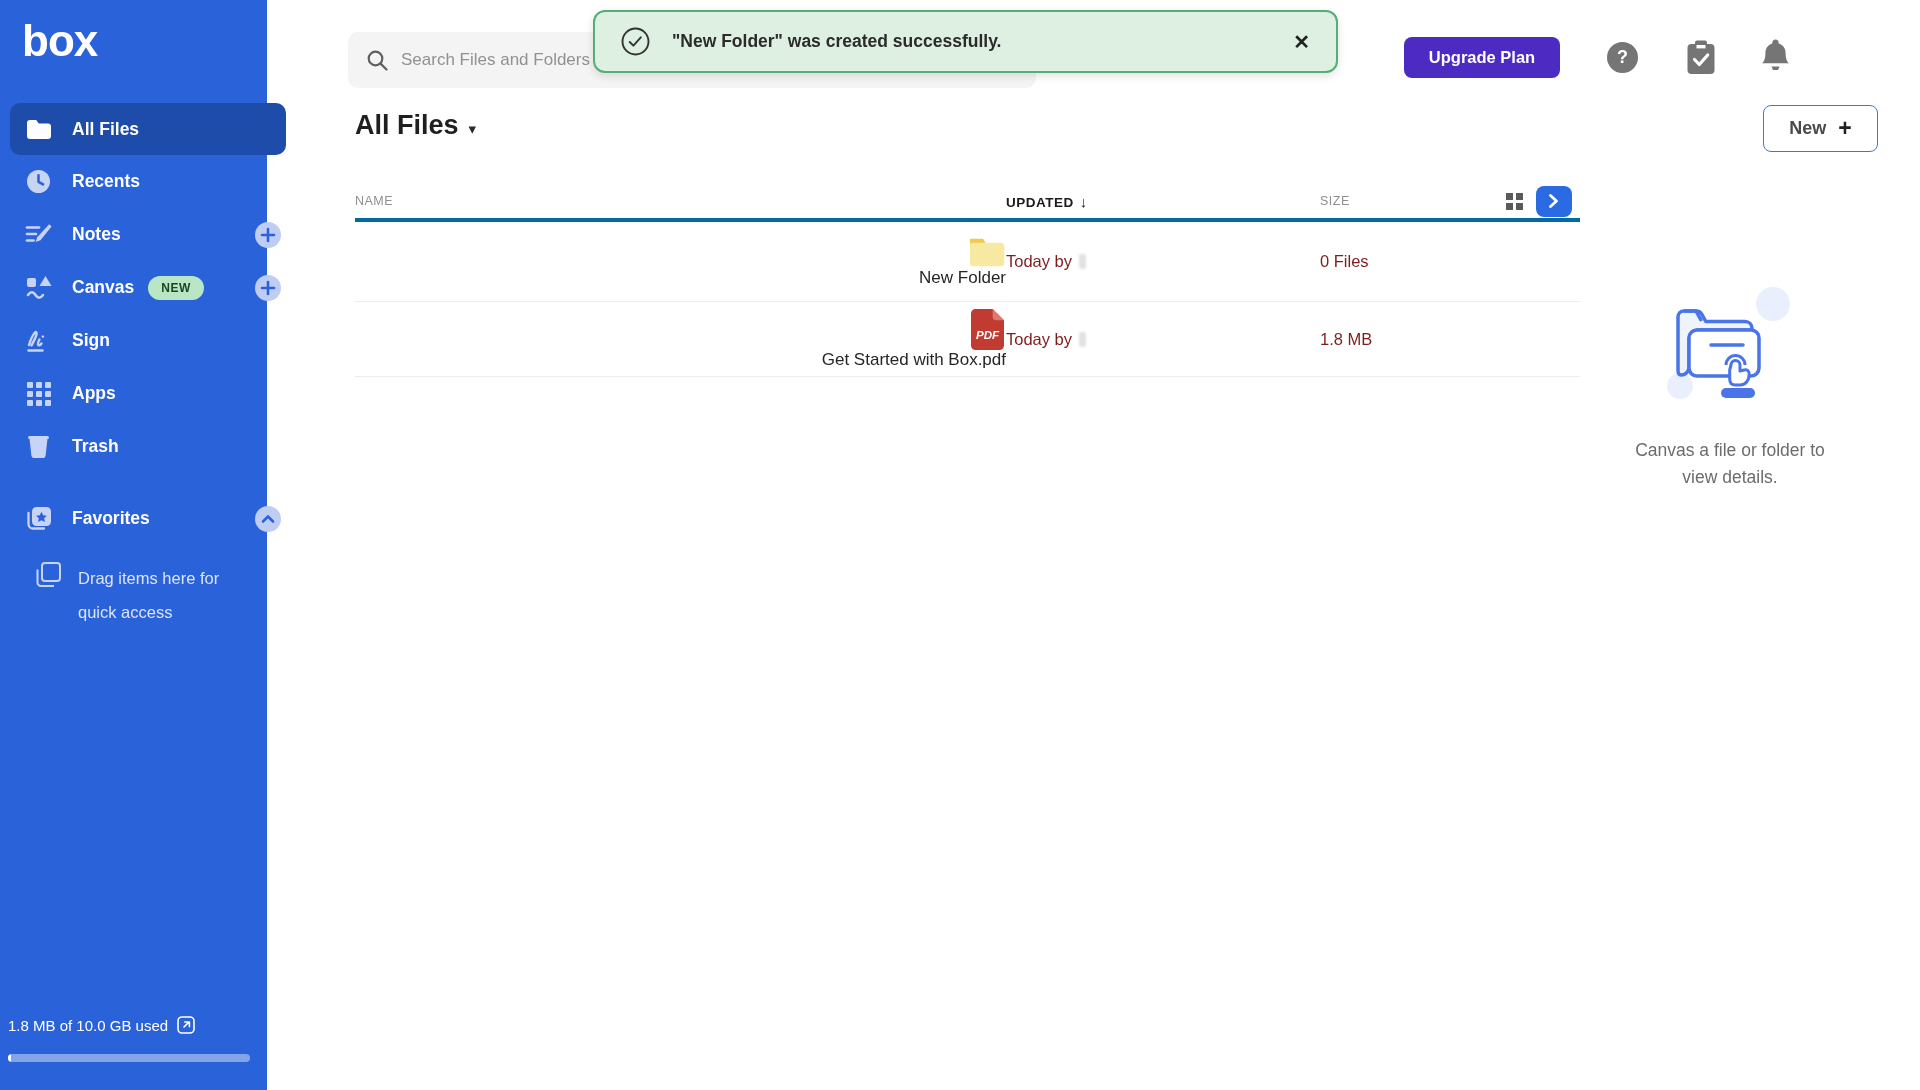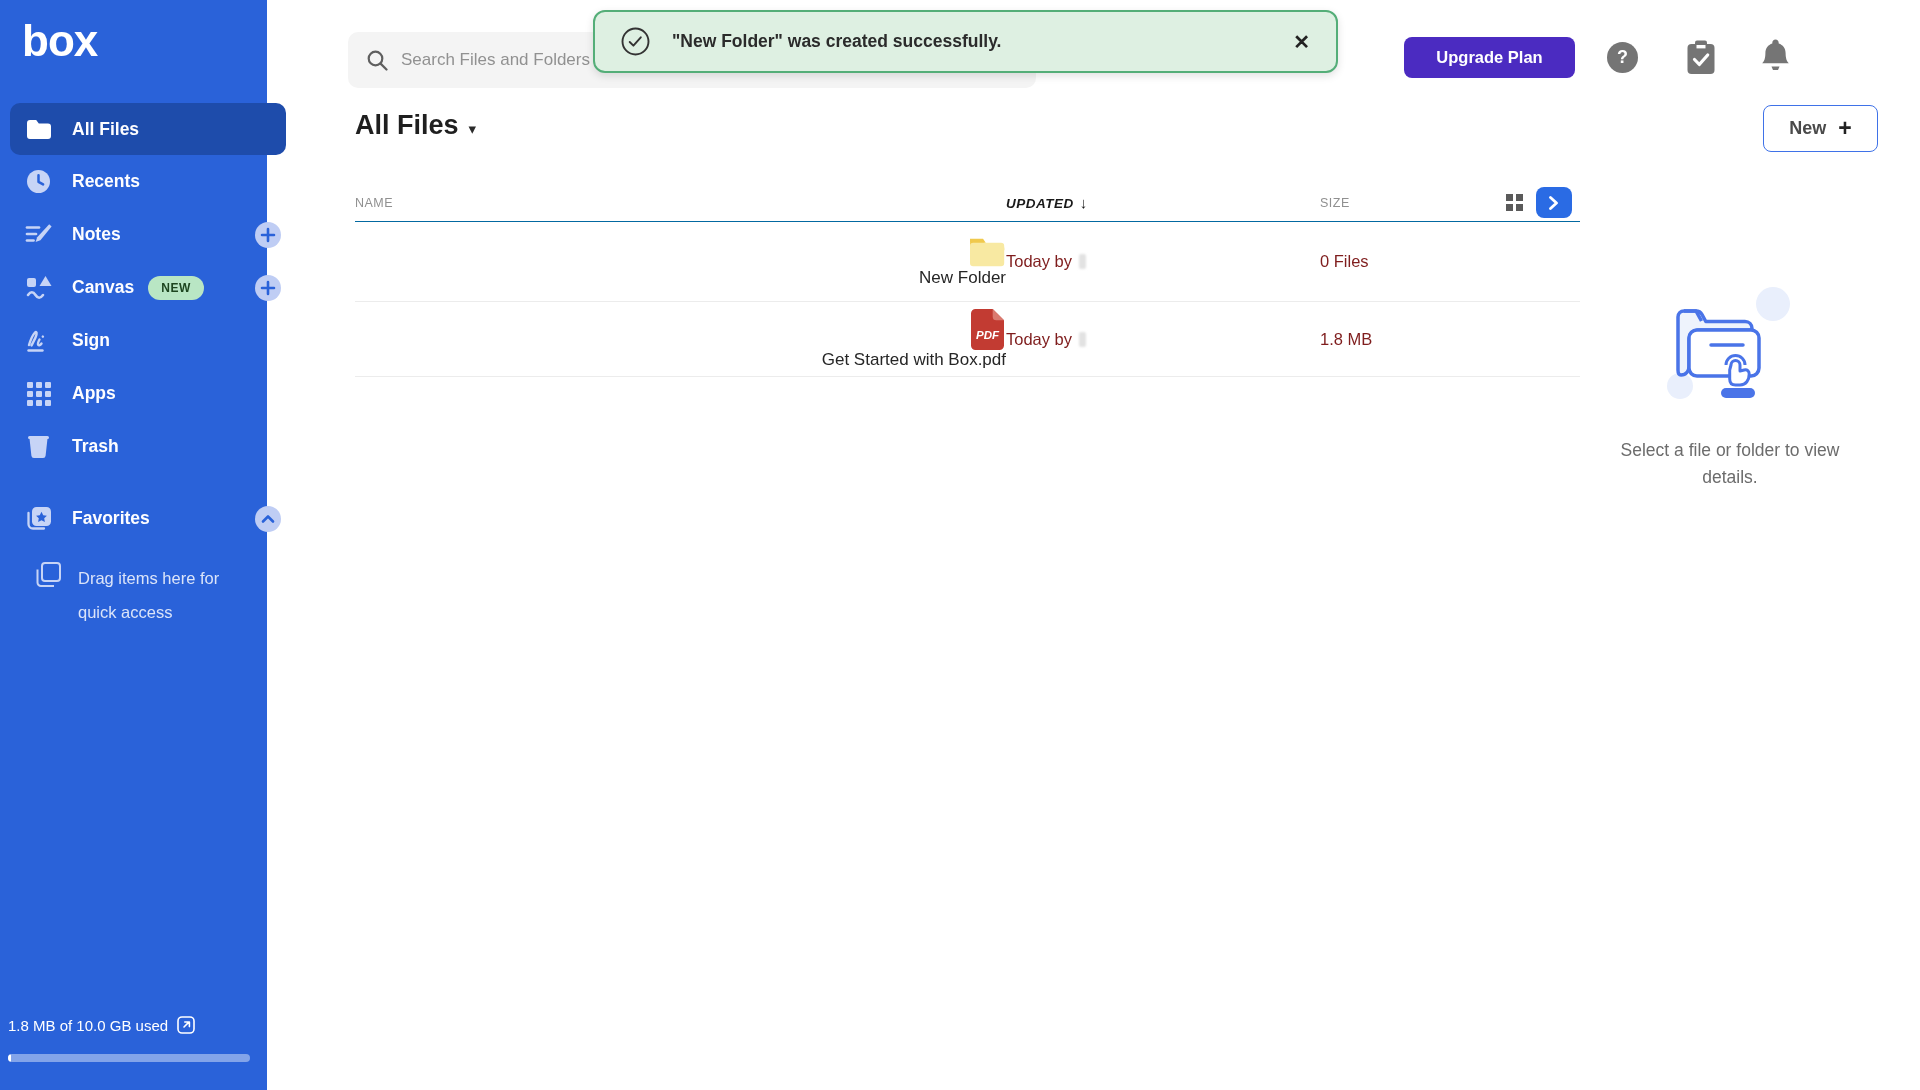--- a/index.html
+++ b/index.html
@@ -59,21 +59,21 @@
   .searchbox input::placeholder { color:#919191; }
   .toast {
     position:absolute; left:593px; top:10px; width:745px; height:63px;
     background:#def0e2; border:2px solid #54ae78; border-radius:12px;
     display:flex; align-items:center; padding:0 26px; z-index:5;
     box-shadow:0 3px 8px rgba(0,0,0,.12);
   }
   .toast-msg { margin-left:22px; font-size:17.5px; font-weight:bold; color:#2b2b2b; }
   .toast-close { margin-left:auto; font-size:20px; color:#222; cursor:pointer; font-weight:bold; }
   .upgrade-btn {
-    position:absolute; left:1404px; top:37px; width:171px; height:41px;
+    position:absolute; left:1404px; top:37px; width:156px; height:41px;
     background:#4b2bc1; color:#fff; border:none; border-radius:8px;
     font-family:"Liberation Sans",sans-serif; font-size:16.5px; font-weight:bold;
     cursor:pointer;
   }
   .help-btn {
     position:absolute; left:1607px; top:42px; width:31px; height:31px;
     background:#757575; border-radius:50%; color:#fff;
     display:flex; align-items:center; justify-content:center;
     font-size:18px; font-weight:bold; cursor:pointer;
   }
@@ -89,24 +89,24 @@
     position:absolute; left:1763px; top:105px; width:115px; height:47px;
     background:#fff; border:1.5px solid #3f72e8; border-radius:8px;
     display:flex; align-items:center; justify-content:center; gap:12px;
     cursor:pointer;
   }
   .new-btn-label { font-size:18px; font-weight:600; color:#4a4a4a; }
   .new-btn-plus { font-size:23px; color:#222; font-weight:bold; }
   .table { position:absolute; left:355px; top:184px; width:1225px; }
   .thead {
     display:grid; grid-template-columns:651px 314px 180px 80px;
-    align-items:center; height:38px; border-bottom:1px solid #0369a1;
+    align-items:center; height:38px; border-bottom:4px solid #0369a1;
   }
   .th { font-size:12.5px; color:#909090; letter-spacing:.5px; cursor:pointer; }
-  .th-updated { font-size:13.5px; font-weight:bold; color:#1a1a1a;font-style:italic; }
+  .th-updated { font-size:13.5px; font-weight:bold; color:#1a1a1a; }
   .sort-arrow { font-size:15px; margin-left:6px; font-weight:bold; }
   .view-controls { display:flex; align-items:center; justify-content:flex-end; gap:13px; padding-right:8px; }
   .grid-view-icon {
     width:17px; height:17px; display:grid; cursor:pointer;
     grid-template-columns:7px 7px; grid-template-rows:7px 7px; gap:3px;
   }
   .grid-view-icon span { background:#5a5a5a; }
   .collapse-btn {
     width:36px; height:31px; border-radius:8px; background:#2a6be4;
     display:flex; align-items:center; justify-content:center; cursor:pointer; border:none;
@@ -396,14 +396,14 @@
     <circle cx="118" cy="22" r="17" fill="#e9effc"></circle>
     <circle cx="25" cy="104" r="13" fill="#e9effc"></circle>
     <path d="M23 88V35c0-3.5 2.5-6 6-6h12c2.5 0 4.8 1.3 6 3.5l3.8 7H90c4 0 7 3 7 7v1.5H44c-6 0-10 4-10 10V84c0 5-3 9-8 9-2 0-3-2-3-5z" fill="#eef3fc" stroke="#4a74e8" stroke-width="3.5" stroke-linejoin="round"></path>
     <path d="M29 29h12l5.5 10" fill="none" stroke="#4a74e8" stroke-width="3.5" stroke-linejoin="round"></path>
     <rect x="34" y="48" width="70" height="46" rx="8" fill="#ffffff" stroke="#4a74e8" stroke-width="3.5"></rect>
     <path d="M56 63h32" stroke="#4a74e8" stroke-width="3.5" stroke-linecap="round"></path>
     <path d="M71 83a9.5 9.5 0 0 1 19 0" fill="none" stroke="#4a74e8" stroke-width="3"></path>
     <path d="M76 83a4.5 4.5 0 0 1 9 0v6l4.2-1c3-.7 5 1.2 5 4.1 0 6-3.2 10.9-9.2 10.9h-4.5c-4 0-5.8-2-5.8-6v-9z" fill="#ffffff" stroke="#4a74e8" stroke-width="3" stroke-linejoin="round"></path>
     <rect x="66" y="106" width="34" height="10" rx="5" fill="#4a74e8"></rect>
   </svg>
-  <div class="details-hint">Select a file or folder to view details.</div>
+  <div class="details-hint">Canvas a file or folder to view details.</div>
 </div>
 
 </body></html>

